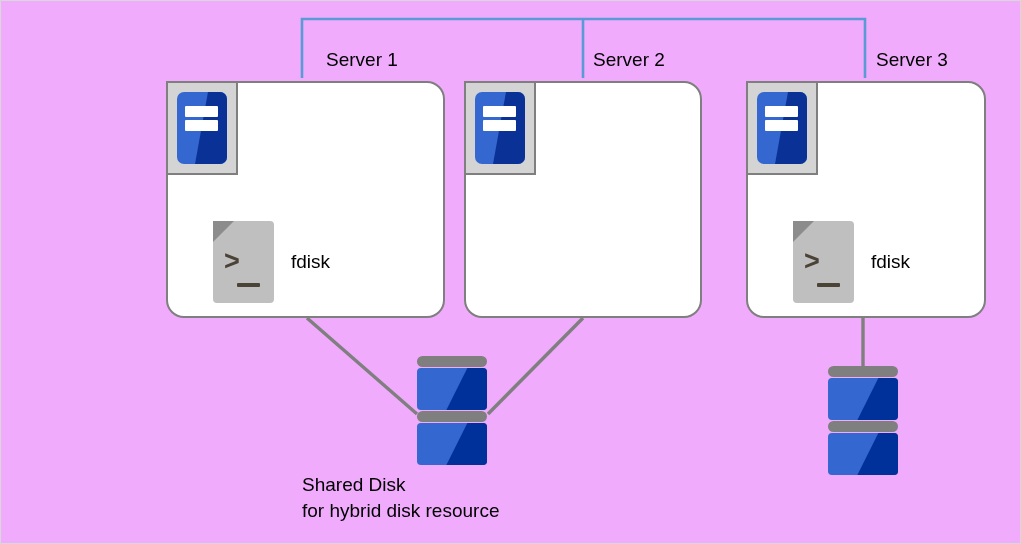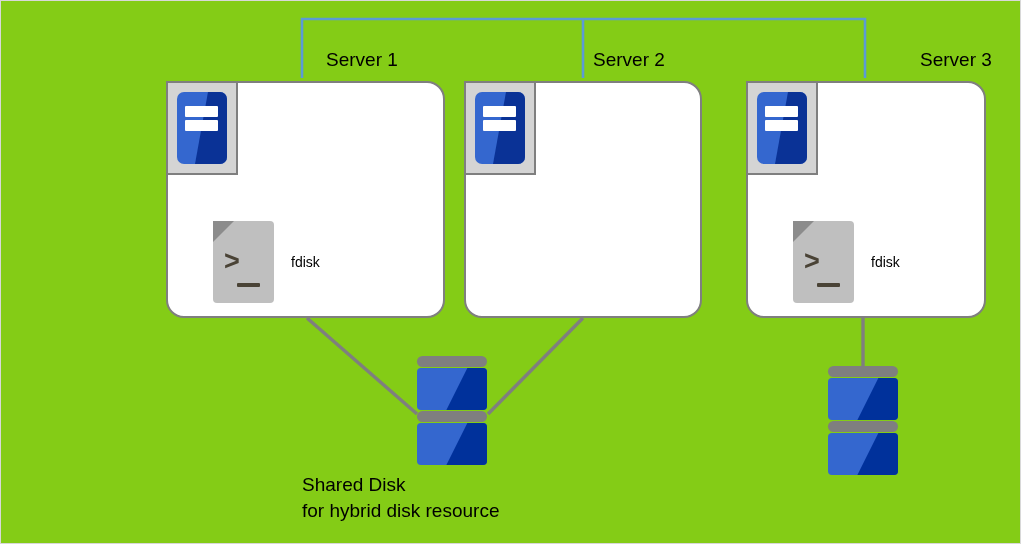--- a/index.html
+++ b/index.html
@@ -8,21 +8,21 @@
     padding: 0;
     background: #ffffff;
   }
   body {
     font-family: "Liberation Sans", sans-serif;
   }
   #canvas {
     position: relative;
     width: 1021px;
     height: 544px;
-    background: #84cc16;
+    background: #f0abfc;
     border: 1px solid #d8d8d8;
     box-sizing: border-box;
     overflow: hidden;
   }
   #svg-layer {
     position: absolute;
     left: 0;
     top: 0;
     width: 1021px;
     height: 544px;
@@ -116,21 +116,21 @@
     position: absolute;
     left: 24px;
     top: 62px;
     width: 23px;
     height: 4px;
     background: #4a4336;
     border-radius: 1px;
   }
   .fdisk-label {
     margin-left: 17px;
-    font-size: 14px;
+    font-size: 19px;
     color: #000000;
     white-space: nowrap;
   }
 
   
   .disk-icon {
     position: absolute;
     width: 70px;
   }
   .disk-icon .platter {
@@ -224,21 +224,21 @@
 
     <div class="server-icon">
       <div class="chassis">
         <div class="shade"></div>
         <div class="bar b1"></div>
         <div class="bar b2"></div>
       </div>
     </div>
   </div>
 
-  <div class="server-label" style="left:875px; top:48px;margin-left:44px;">Server 3</div>
+  <div class="server-label" style="left:875px; top:48px;">Server 3</div>
 
   <div class="server-box" style="left:745px; top:80px; width:240px; height:237px;">
 
     <div class="server-icon">
       <div class="chassis">
         <div class="shade"></div>
         <div class="bar b1"></div>
         <div class="bar b2"></div>
       </div>
     </div>

